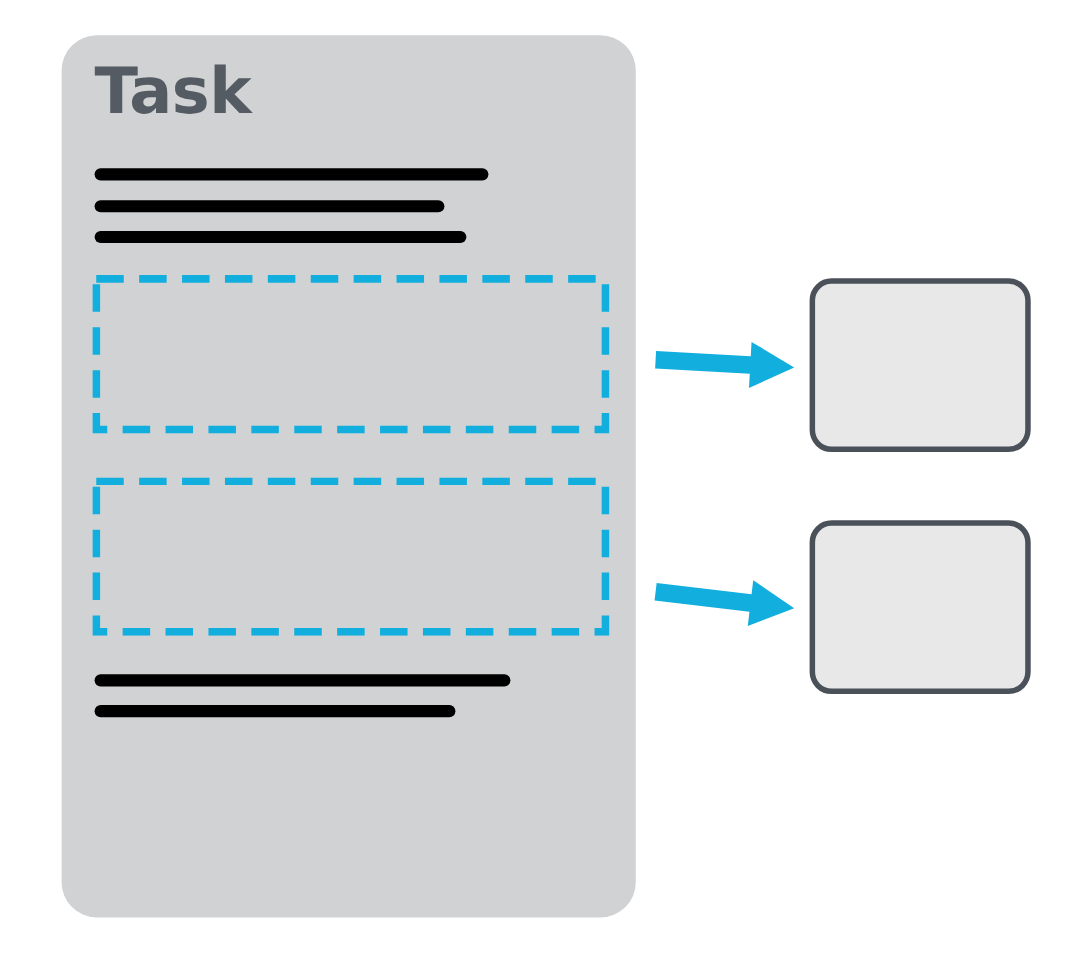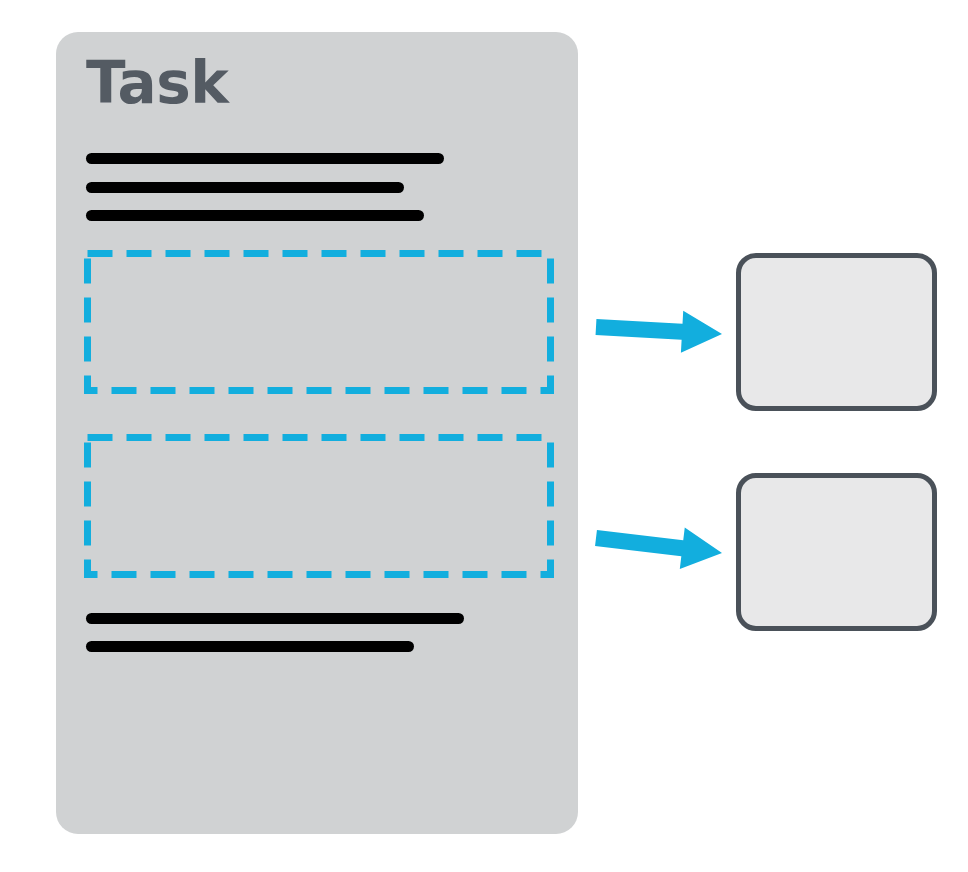--- a/index.html
+++ b/index.html
@@ -69,21 +69,21 @@
   .arrow-svg {
     position: absolute;
     overflow: visible;
   }
 </style>
 </head>
 <body style="background: rgb(255, 255, 255);">
 
 <div id="canvas" style="width: 968px; height: 872px;">
 
-  <div class="task-card" id="task-card" style="left: 56px; top: 32px; width: 522px; height: 802px; border-radius: 22px; background: rgb(208, 210, 211);">
+  <div class="task-card" id="task-card" style="left: 56px; top: 32px; width: 522px; height: 802px; border-radius: 32px; background: rgb(208, 210, 211);">
     <div class="task-title" style="color: rgb(84, 91, 99);">Task</div>
   </div>
 
   <div id="text-bars">
       <div class="text-bar" style="left: 86px; top: 153px; width: 358px; height: 11px; background: rgb(0, 0, 0);"></div>
       <div class="text-bar" style="left: 86px; top: 182px; width: 318px; height: 11px; background: rgb(0, 0, 0);"></div>
       <div class="text-bar" style="left: 86px; top: 210px; width: 338px; height: 11px; background: rgb(0, 0, 0);"></div>
       <div class="text-bar" style="left: 86px; top: 613px; width: 378px; height: 11px; background: rgb(0, 0, 0);"></div>
       <div class="text-bar" style="left: 86px; top: 641px; width: 328px; height: 11px; background: rgb(0, 0, 0);"></div>
     </div>

